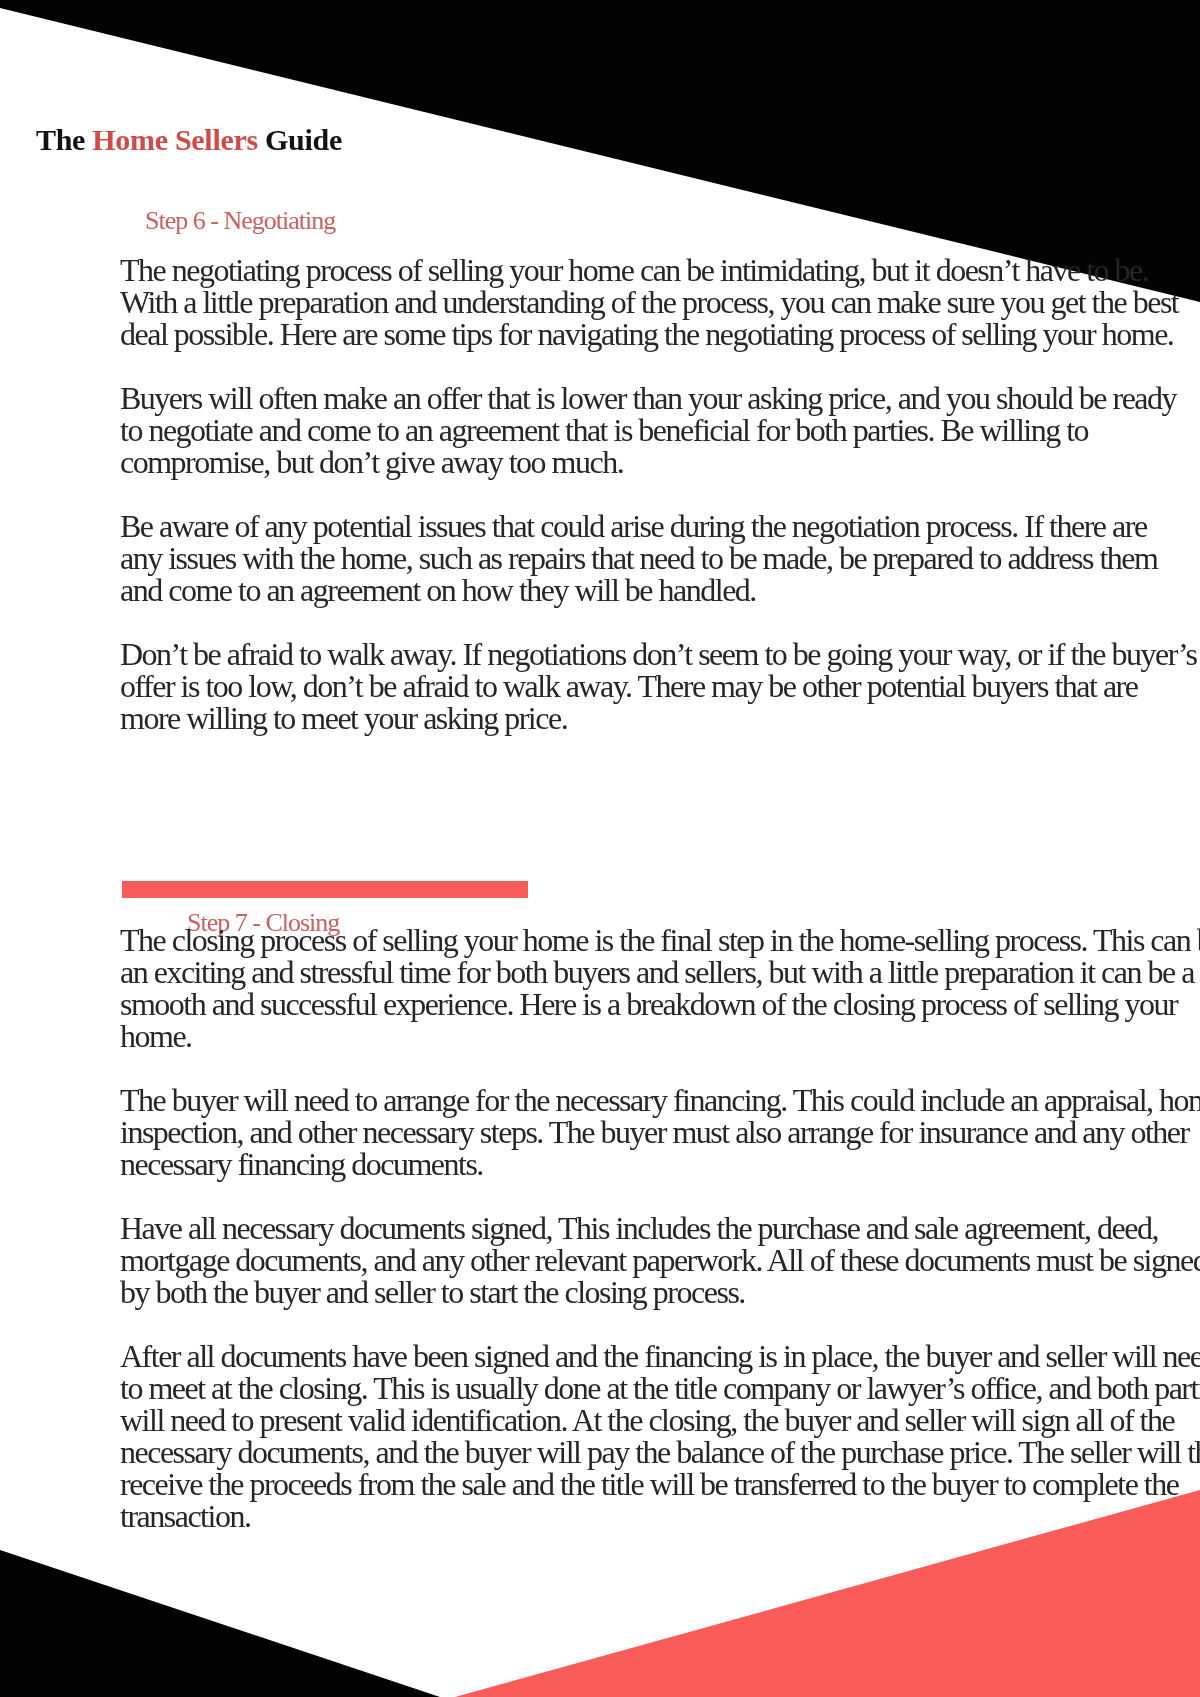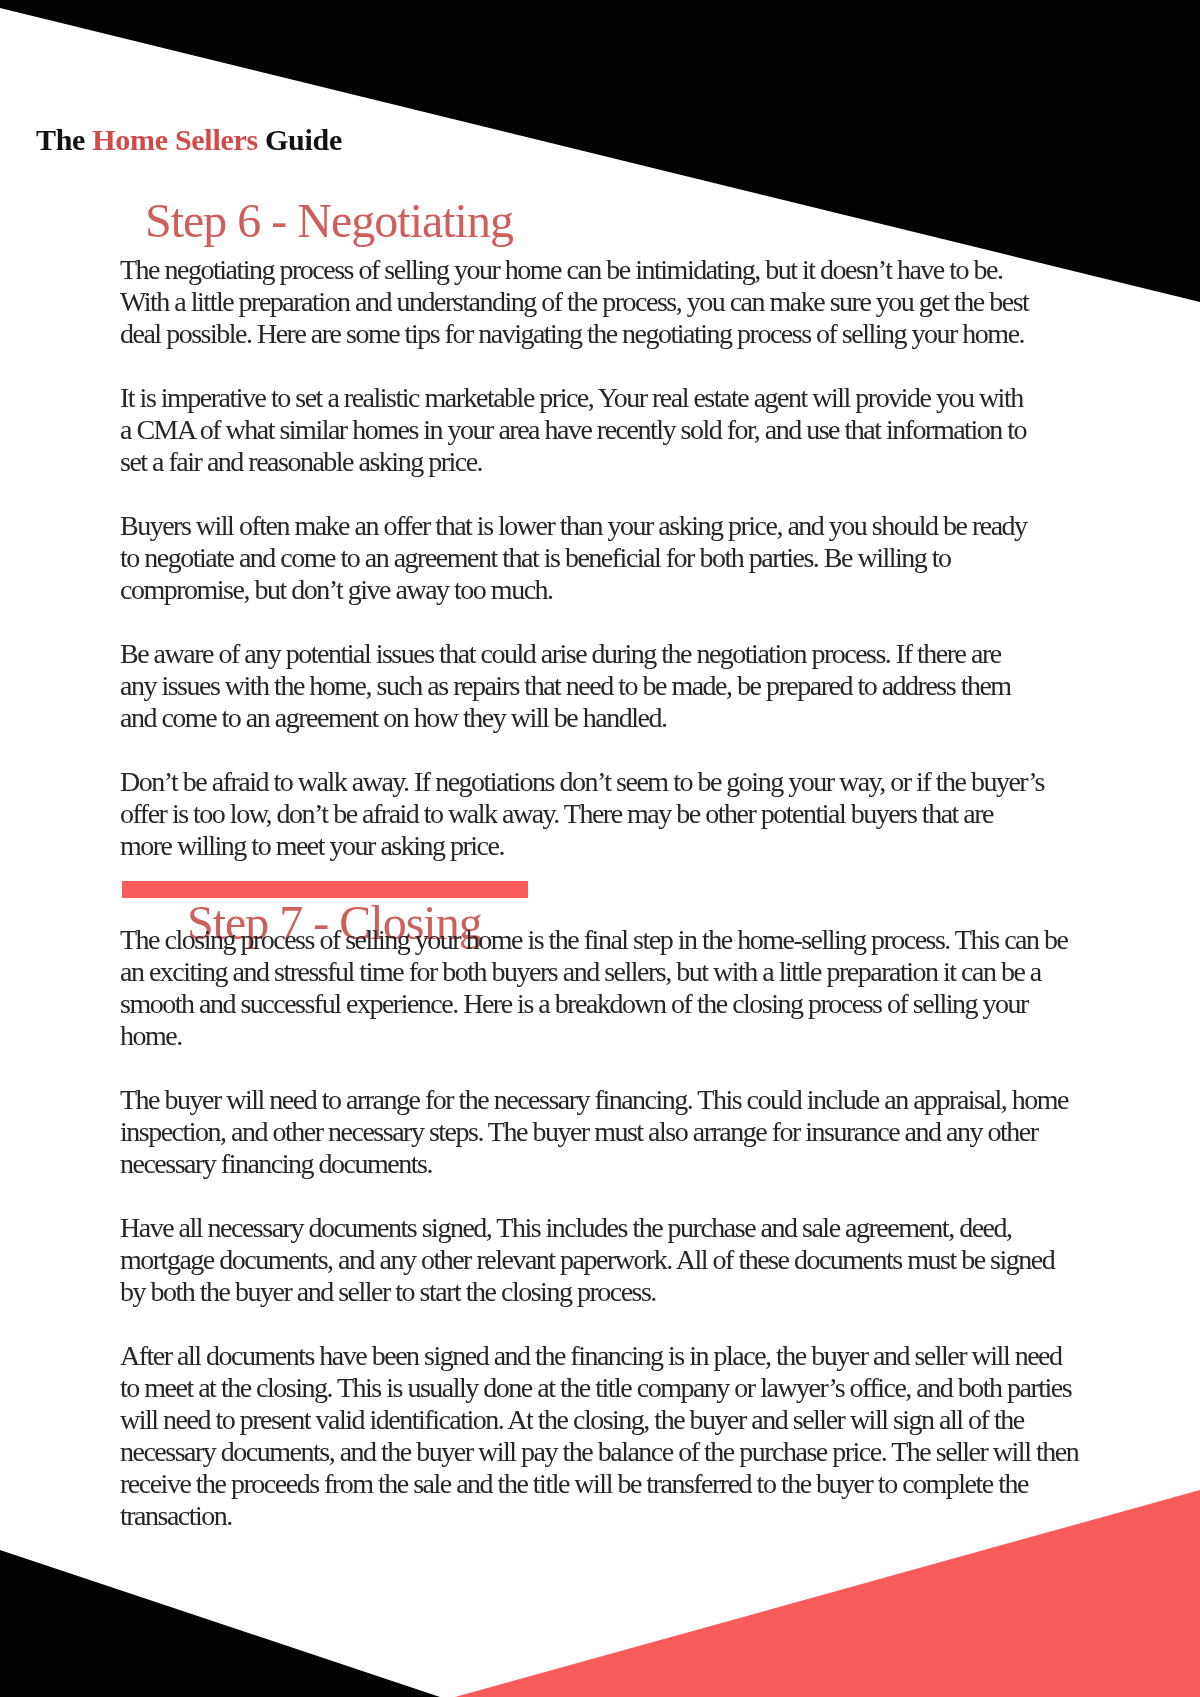--- a/index.html
+++ b/index.html
@@ -32,32 +32,32 @@
   
   .doc-title{
     position:absolute;left:36px;top:122px;
     font-size:30px;font-weight:bold;line-height:36px;
     letter-spacing:-0.3px;color:#121212;white-space:pre;
   }
   .doc-title .hl{color:var(--title-red);}
   
   .step-heading{
     position:absolute;
-    font-size:48px;line-height:46px;letter-spacing:-1px;
+    font-size:26px;line-height:46px;letter-spacing:-1px;
     color:var(--heading);white-space:pre;
   }
   .heading-6{left:145px;top:198px;}
   .heading-7{left:187px;top:900px;}
   
   .body-block{position:absolute;left:120px;width:1070px;}
   .body-1{top:254px;}
   .body-2{top:924px;}
   .body-block p{
     margin:32px 0 0 0;
-    font-size:28px;line-height:32px;letter-spacing:-1.5px;
+    font-size:32px;line-height:32px;letter-spacing:-1.5px;
     white-space:pre;color:var(--body-text);
   }
   .body-block p:first-child{margin-top:0;}
   
   .divider-bar{
     position:absolute;left:122px;top:881px;width:406px;height:17px;
     background:var(--accent);
   }
 </style>
 </head>
@@ -68,23 +68,20 @@
   <div class="shape shape-top"></div>
 
   <div class="doc-title"><span>The </span><span class="hl">Home Sellers</span><span> Guide</span></div>
 
   <div class="step-heading heading-6">Step 6 - Negotiating</div>
 
   <div class="body-block body-1">
     <p>The negotiating process of selling your home can be intimidating, but it doesn’t have to be.
 With a little preparation and understanding of the process, you can make sure you get the best
 deal possible. Here are some tips for navigating the negotiating process of selling your home.</p>
-    <p>It is imperative to set a realistic marketable price, Your real estate agent will provide you with
-a CMA of what similar homes in your area have recently sold for, and use that information to
-set a fair and reasonable asking price.</p>
     <p>Buyers will often make an offer that is lower than your asking price, and you should be ready
 to negotiate and come to an agreement that is beneficial for both parties. Be willing to
 compromise, but don’t give away too much.</p>
     <p>Be aware of any potential issues that could arise during the negotiation process. If there are
 any issues with the home, such as repairs that need to be made, be prepared to address them
 and come to an agreement on how they will be handled.</p>
     <p>Don’t be afraid to walk away. If negotiations don’t seem to be going your way, or if the buyer’s
 offer is too low, don’t be afraid to walk away. There may be other potential buyers that are
 more willing to meet your asking price.</p>
   </div>

